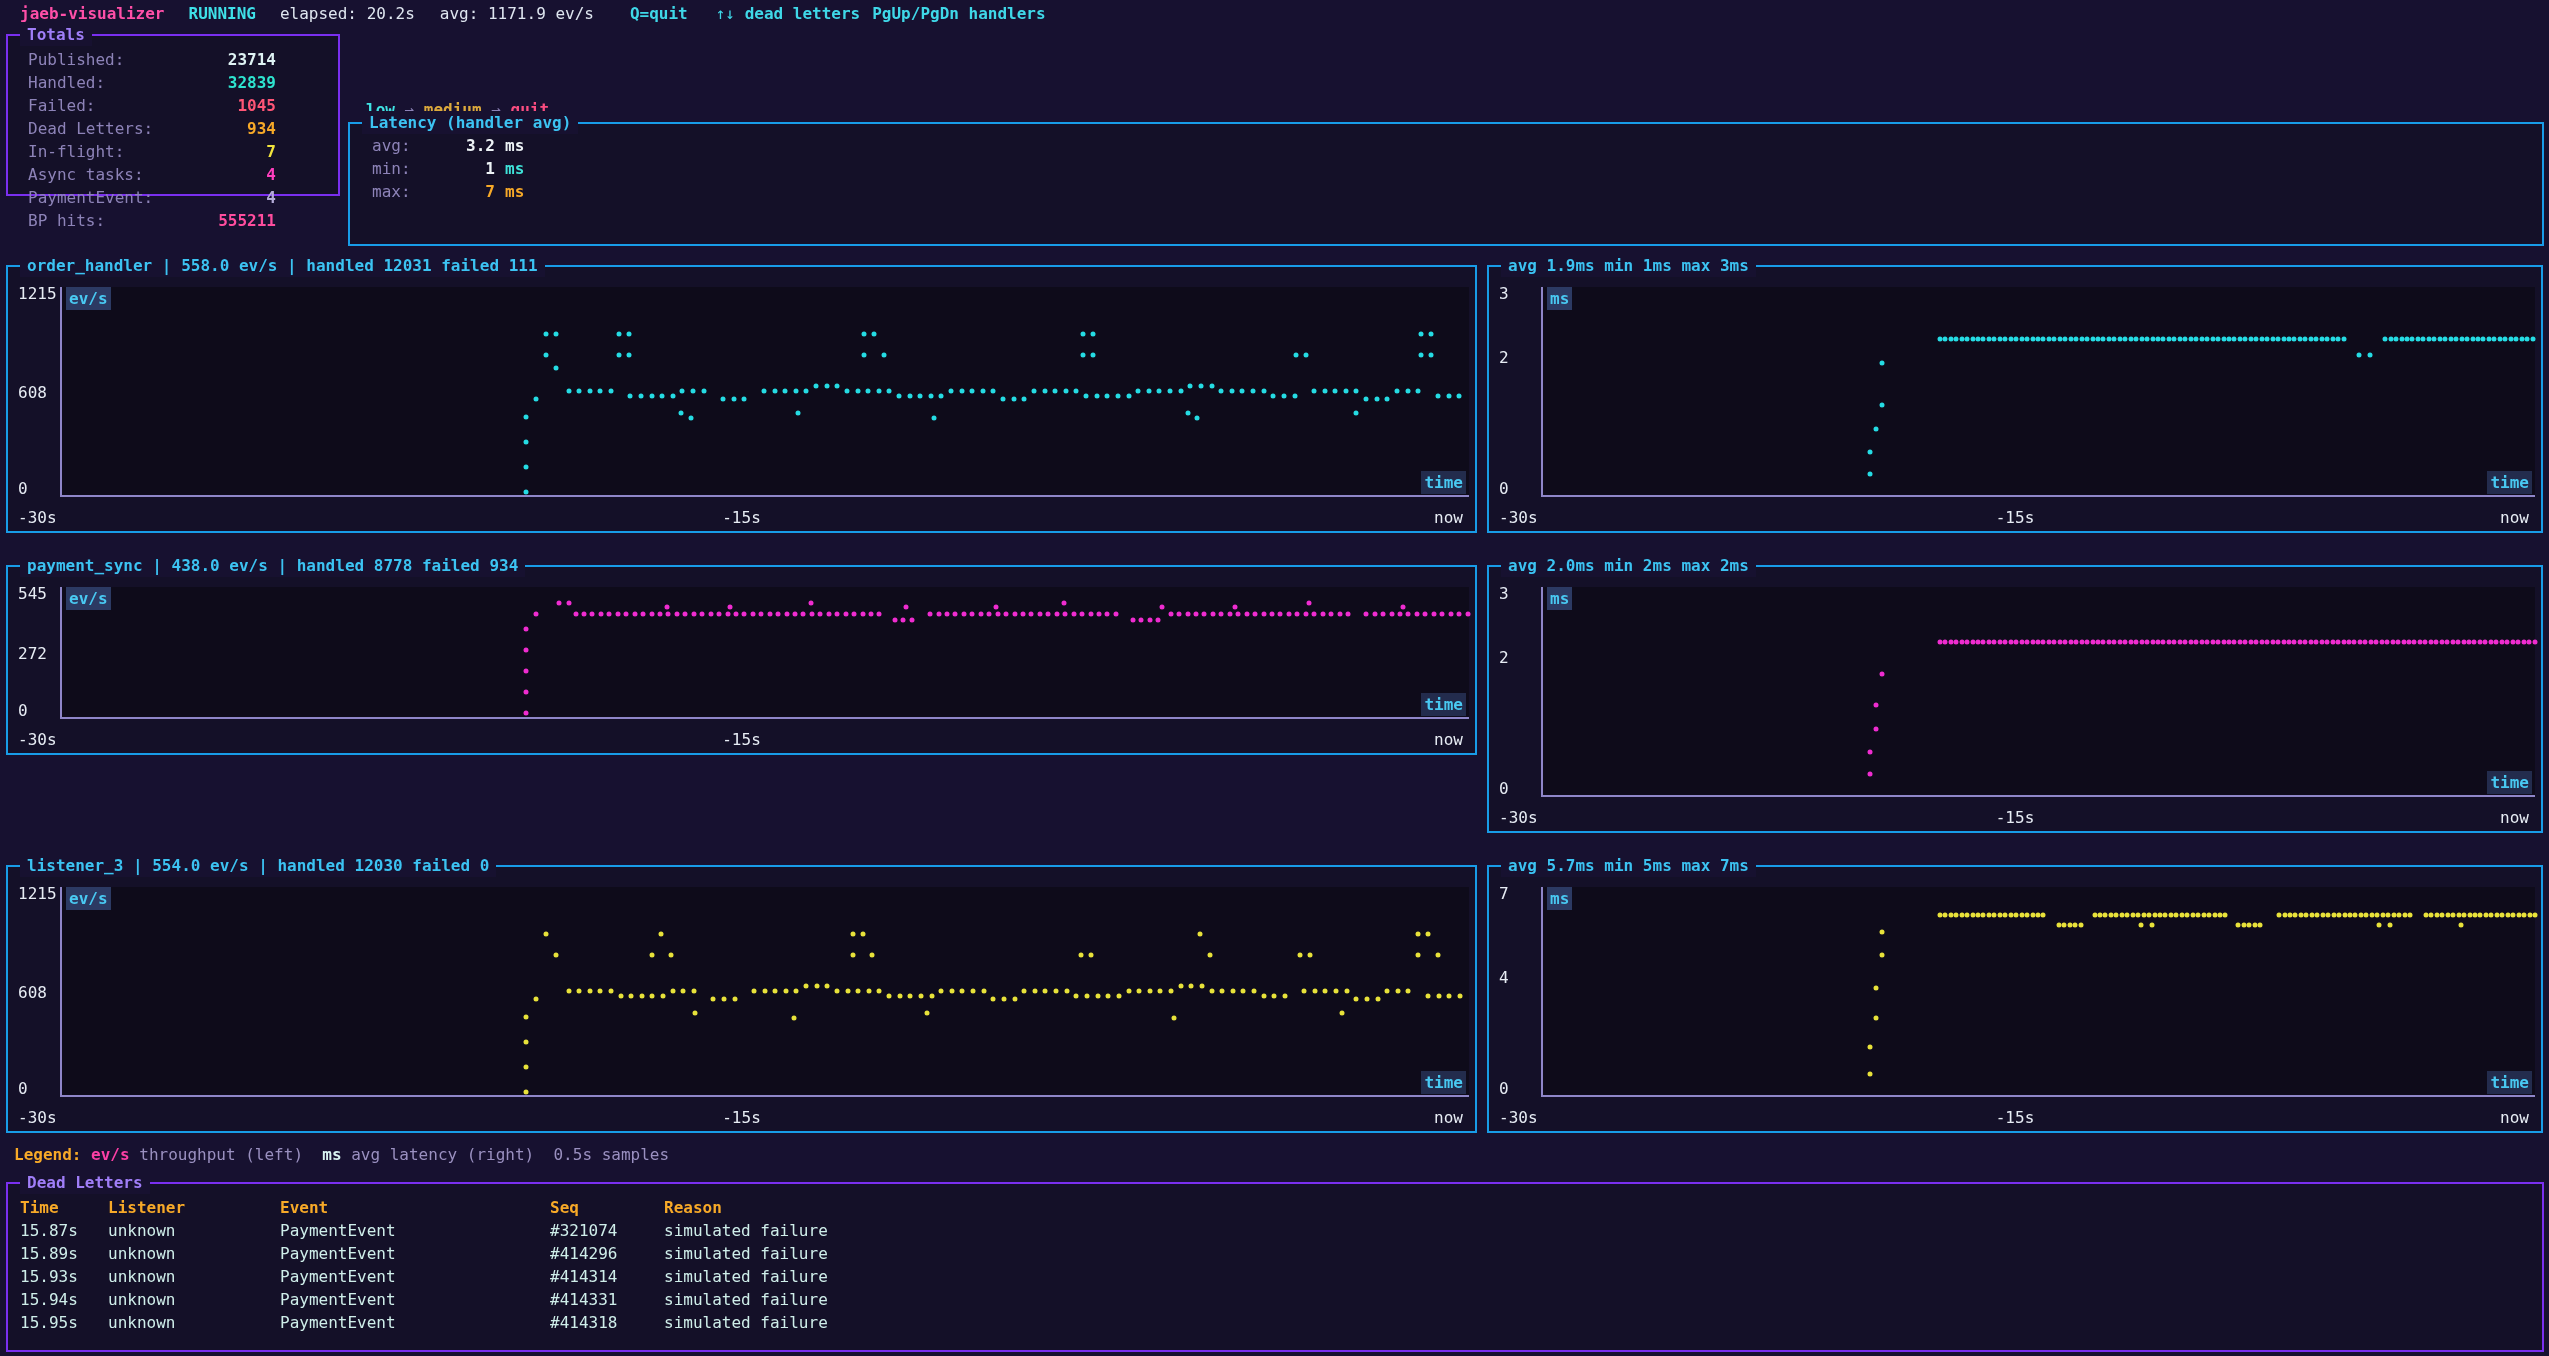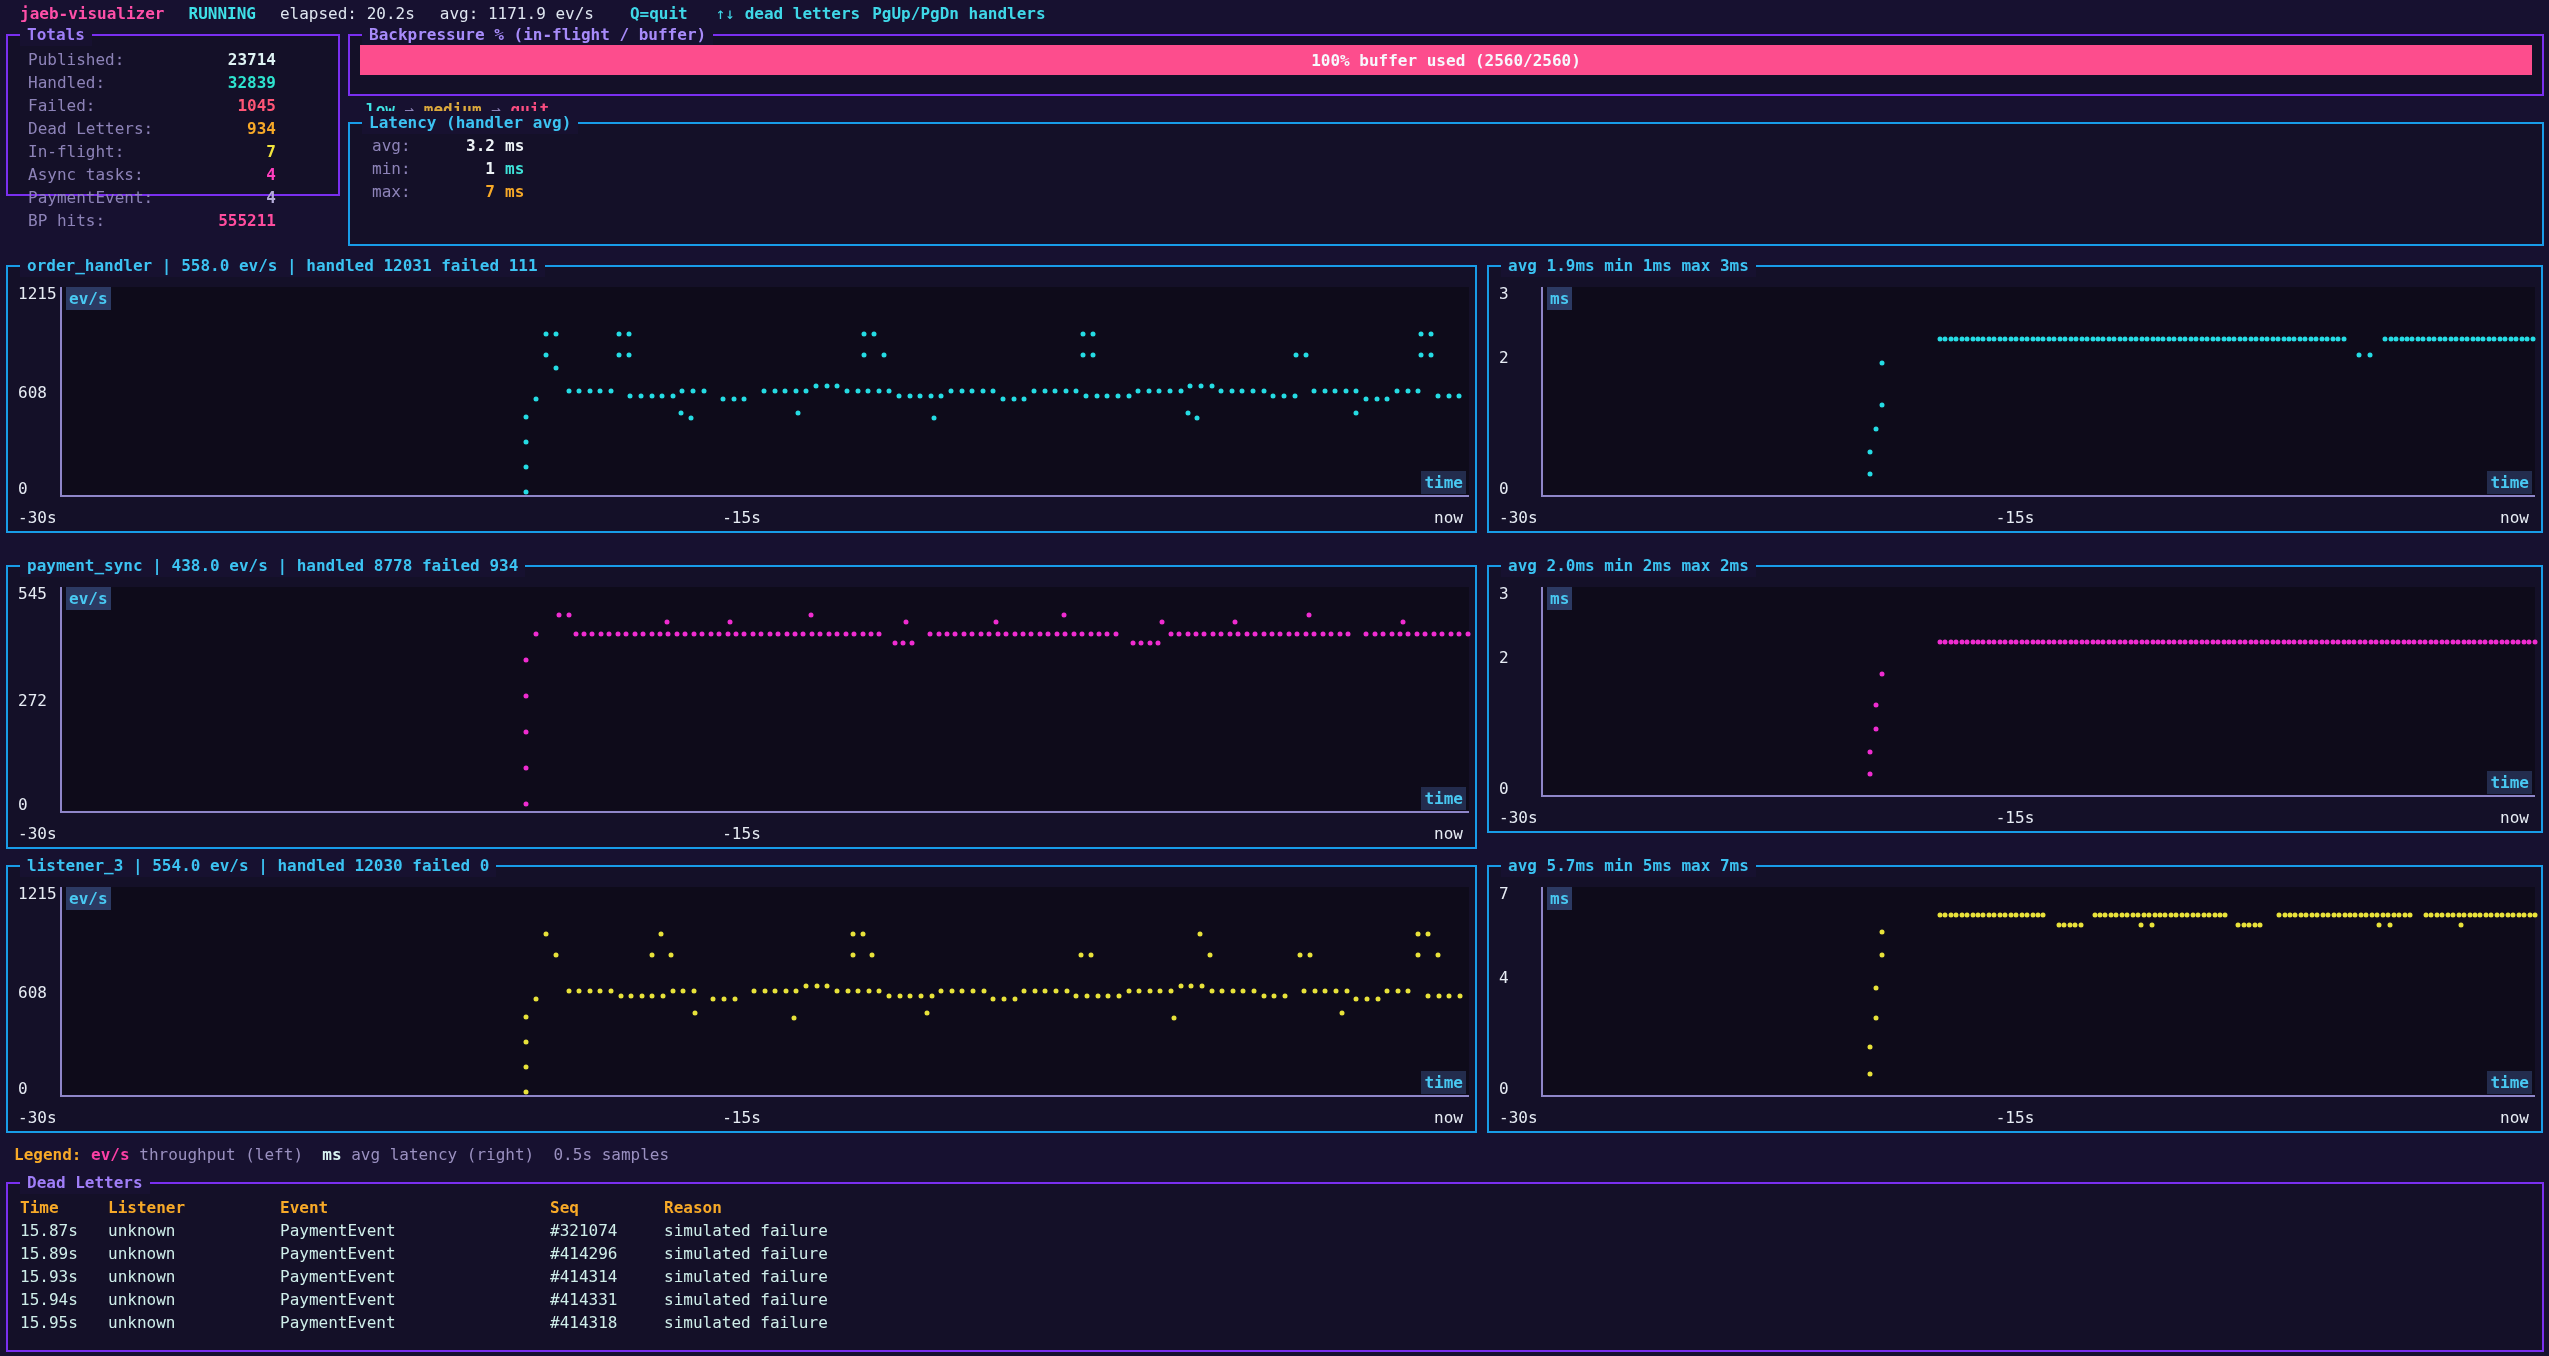--- a/index.html
+++ b/index.html
@@ -115,26 +115,20 @@
           <span class="tot-label">PaymentEvent:</span>
           <span class="tot-value" style="color: rgb(180, 171, 216);">4</span>
         </div>
       <div class="tot-row">
           <span class="tot-label">BP hits:</span>
           <span class="tot-value" style="color: rgb(255, 77, 158);">555211</span>
         </div>
     </div>
   </div>
 
-  <div class="panel purple" style="left:348px;top:34px;width:2196px;height:62px;">
-    <div class="panel-title" style="color:#a78bfa;">Backpressure % (in-flight / buffer)</div>
-    <div class="bp-bar" style="width: calc(100% - 20px); background: rgb(253, 77, 141);">
-      <span>100% buffer used (2560/2560)</span>
-    </div>
-  </div>
 
   <div class="scale-line"><span class="lab-low">low</span><span class="arrow"> → </span><span class="lab-med">medium</span><span class="arrow"> → </span><span class="lab-high">quit</span></div>
 
   <div class="panel cyanb" style="left:348px;top:122px;width:2196px;height:124px;">
     <div class="panel-title">Latency (handler avg)</div>
     <div class="lat-rows">
       <div class="lat-row">
           <span class="lat-label">avg:</span>
           <span class="lat-value" style="color: rgb(237, 243, 246);">3.2</span>
           <span class="lat-unit" style="color: rgb(237, 243, 246);">ms</span>
@@ -406,21 +400,21 @@
         <i class="dot" style="left: 99.2%; bottom: 75%; background: rgb(37, 220, 228);"></i>
         <i class="dot" style="left: 99.75%; bottom: 75%; background: rgb(37, 220, 228);"></i>
       </div>
     <div class="xrow">
         <span class="xt-left">-30s</span>
         <span class="xt-mid">-15s</span>
         <span class="xt-right">now</span>
       </div>
   </div>
 
-  <div class="panel cyanb chL" style="top:565px;height:284px;">
+  <div class="panel cyanb chL" style="top:565px;height:190px;">
     <div class="panel-title">payment_sync | 438.0 ev/s | handled 8778 failed 934</div>
     <div class="ycol">
         <span class="yt yt-top">545</span>
         <span class="yt yt-mid" style="bottom: 49.9083%;">272</span>
         <span class="yt yt-zero">0</span>
       </div>
     <div class="plot">
       <span class="plot-unit">ev/s</span>
       <span class="plot-time">time</span>
     <i class="dot" style="left: 33%; bottom: 2.93578%; background: rgb(239, 44, 208);"></i>

